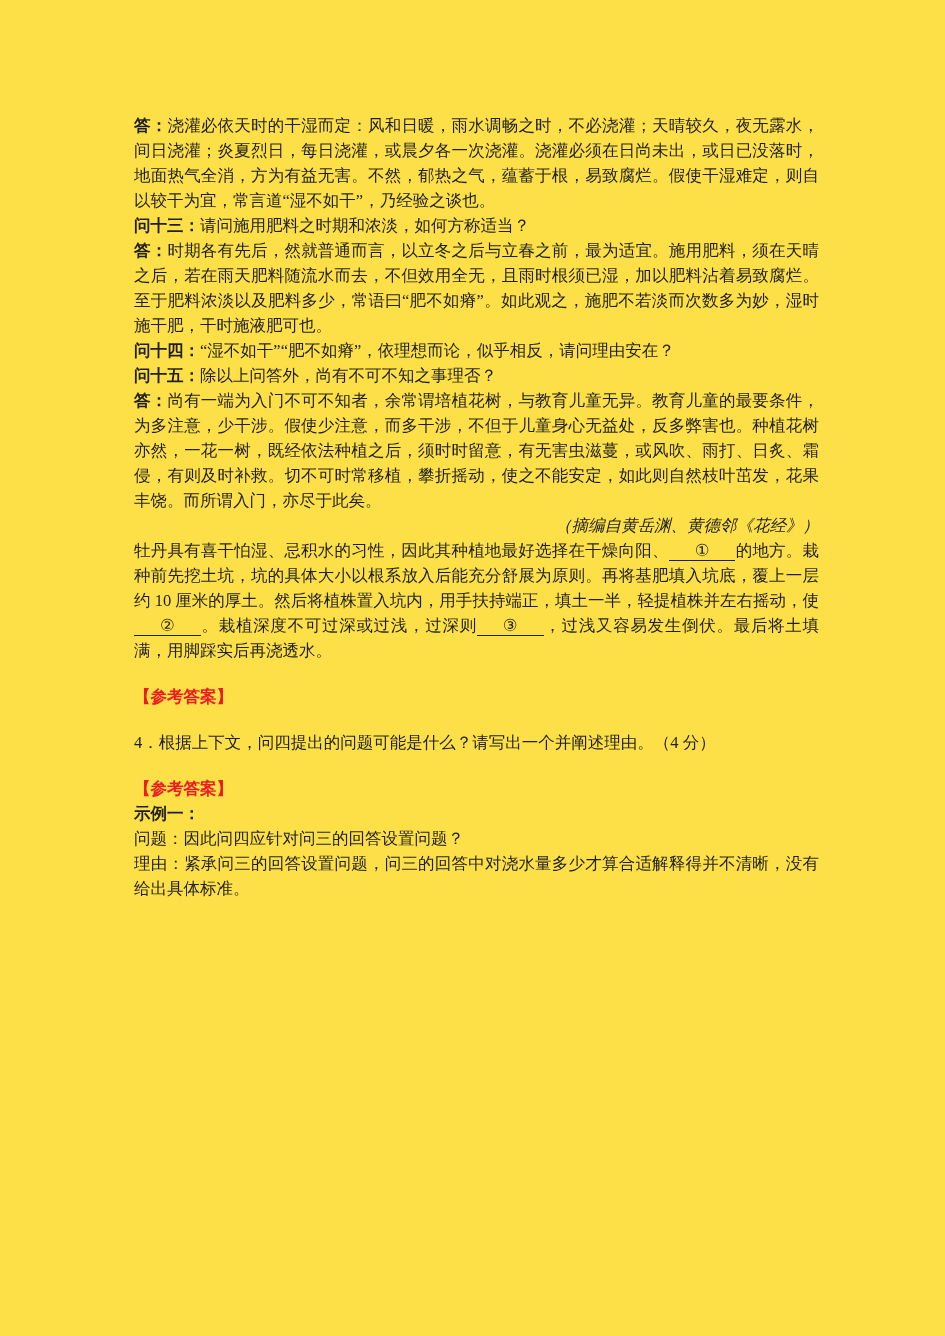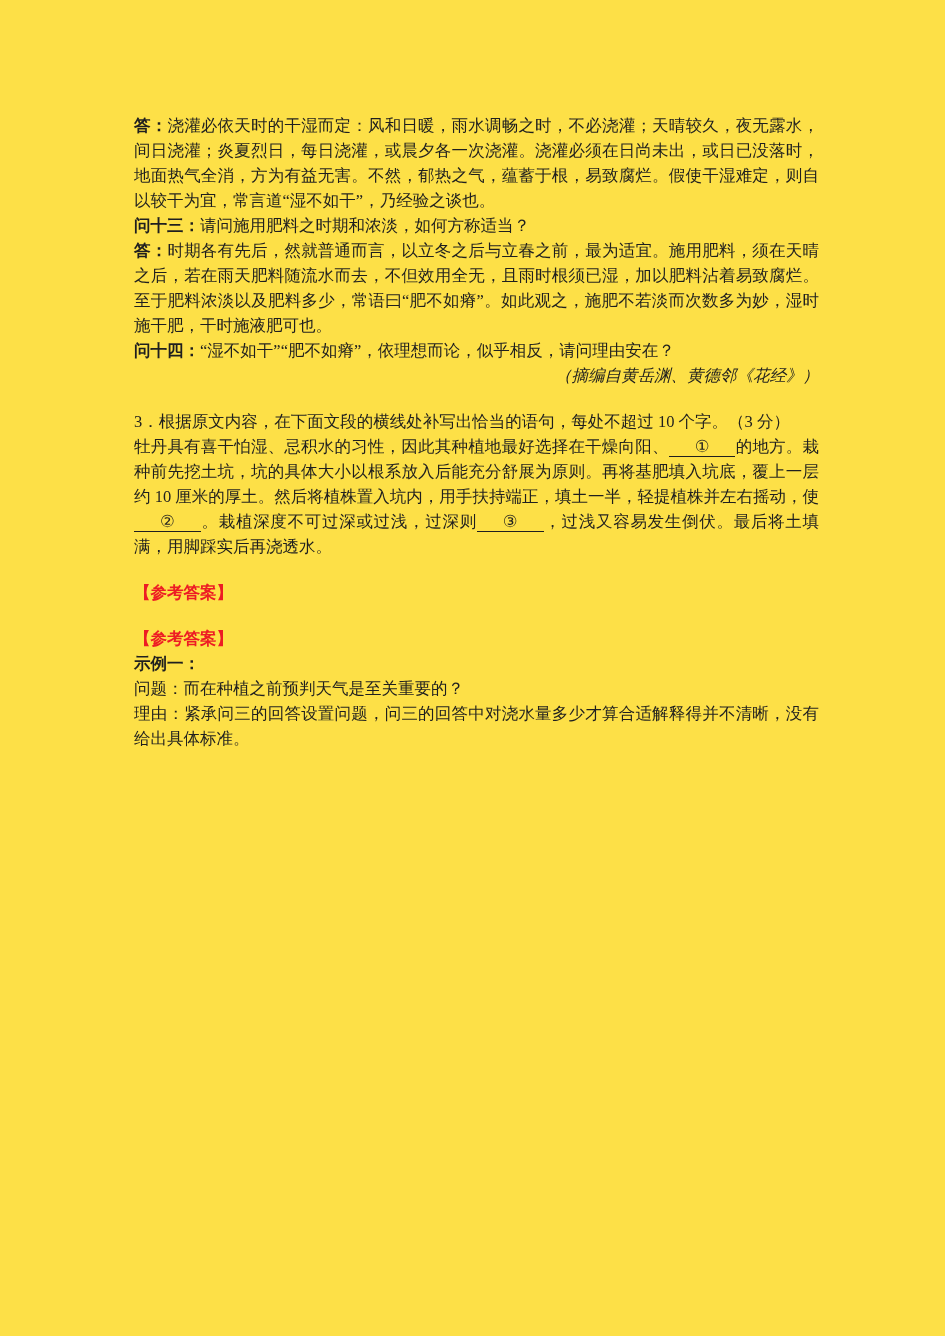--- a/index.html
+++ b/index.html
@@ -42,36 +42,38 @@
 
   <p class="para"><b class="lead">答：</b><span>浇灌必依天时的干湿而定：风和日暖，雨水调畅之时，不必浇灌；天晴较久，夜无露水，间日浇灌；炎夏烈日，每日浇灌，或晨夕各一次浇灌。浇灌必须在日尚未出，或日已没落时，地面热气全消，方为有益无害。不然，郁热之气，蕴蓄于根，易致腐烂。假使干湿难定，则自以较干为宜，常言道“湿不如干”，乃经验之谈也。</span></p>
 
   <p class="para"><b class="lead">问十三：</b><span>请问施用肥料之时期和浓淡，如何方称适当？</span></p>
 
   <p class="para"><b class="lead">答：</b><span>时期各有先后，然就普通而言，以立冬之后与立春之前，最为适宜。施用肥料，须在天晴之后，若在雨天肥料随流水而去，不但效用全无，且雨时根须已湿，加以肥料沾着易致腐烂。至于肥料浓淡以及肥料多少，常语曰“肥不如瘠”。如此观之，施肥不若淡而次数多为妙，湿时施干肥，干时施液肥可也。</span></p>
 
   <p class="para"><b class="lead">问十四：</b><span>“湿不如干”“肥不如瘠”，依理想而论，似乎相反，请问理由安在？</span></p>
 
 
+  <p class="para"><b class="lead">问十五：</b><span>除以上问答外，尚有不可不知之事理否？</span></p>
 
+  <p class="para"><b class="lead">答：</b><span>尚有一端为入门不可不知者，余常谓培植花树，与教育儿童无异。教育儿童的最要条件，为多注意，少干涉。假使少注意，而多干涉，不但于儿童身心无益处，反多弊害也。种植花树亦然，一花一树，既经依法种植之后，须时时留意，有无害虫滋蔓，或风吹、雨打、日炙、霜侵，有则及时补救。切不可时常移植，攀折摇动，使之不能安定，如此则自然枝叶茁发，花果丰饶。而所谓入门，亦尽于此矣。</span></p>
 
   <p class="para attribution"><span>（摘编自黄岳渊、黄德邻《花经》）</span></p>
 
-  <p class="para gap"><span>3．根据原文内容，在下面文段的横线处补写出恰当的语句，每处不超过 10 个字。（3 分）</span></p>
 
   <p class="para"><span>牡丹具有喜干怕湿、忌积水的习性，因此其种植地最好选择在干燥向阳、</span><span class="blank">①</span><span>的地方。栽种前先挖土坑，坑的具体大小以根系放入后能充分舒展为原则。再将基肥填入坑底，覆上一层约 10 厘米的厚土。然后将植株置入坑内，用手扶持端正，填土一半，轻提植株并左右摇动，使</span><span class="blank">②</span><span>。栽植深度不可过深或过浅，过深则</span><span class="blank">③</span><span>，过浅又容易发生倒伏。最后将土填满，用脚踩实后再浇透水。</span></p>
 
   <p class="para gap red-heading" style="color: rgb(237, 28, 36);">【参考答案】</p>
 
 
+  <p class="para gap"><span>4．根据上下文，问四提出的问题可能是什么？请写出一个并阐述理由。（4 分）</span></p>
 
   <p class="para gap red-heading" style="color: rgb(237, 28, 36);">【参考答案】</p>
 
   <p class="para bold">示例一：</p>
 
-  <p class="para"><span>问题：</span><span>而在种植之前预判天气是至关重要的？</span></p>
+  <p class="para"><span>问题：</span><span>因此问四应针对问三的回答设置问题？</span></p>
 
 
 
 
   <p class="para"><span>理由：</span><span>紧承问三的回答设置问题，问三的回答中对浇水量多少才算合适解释得并不清晰，没有给出具体标准。</span></p>
 
 </div>
 
 </body></html>

